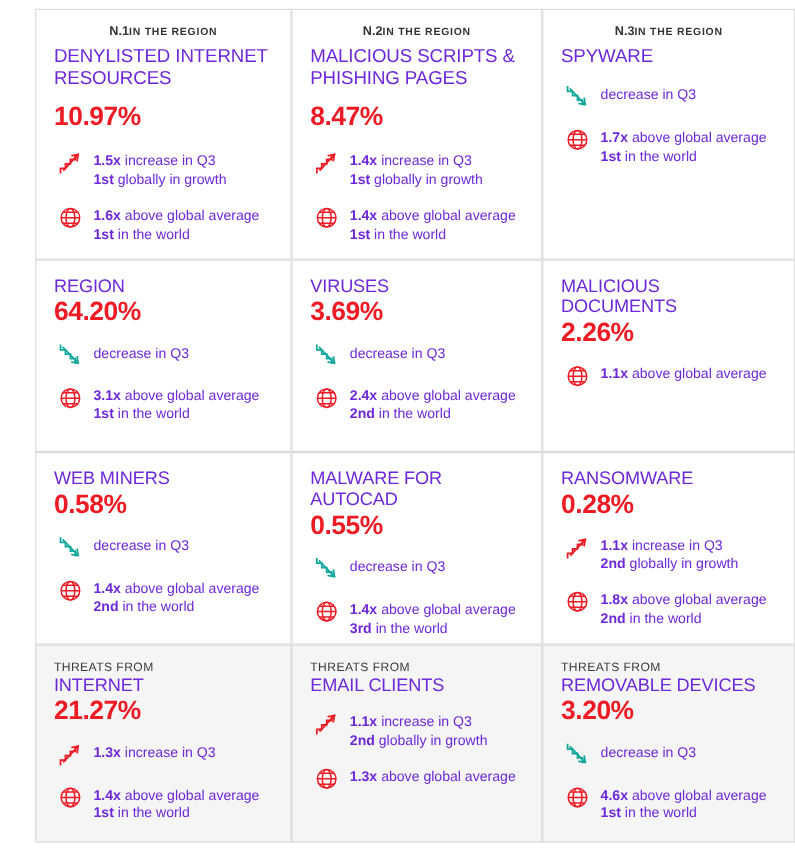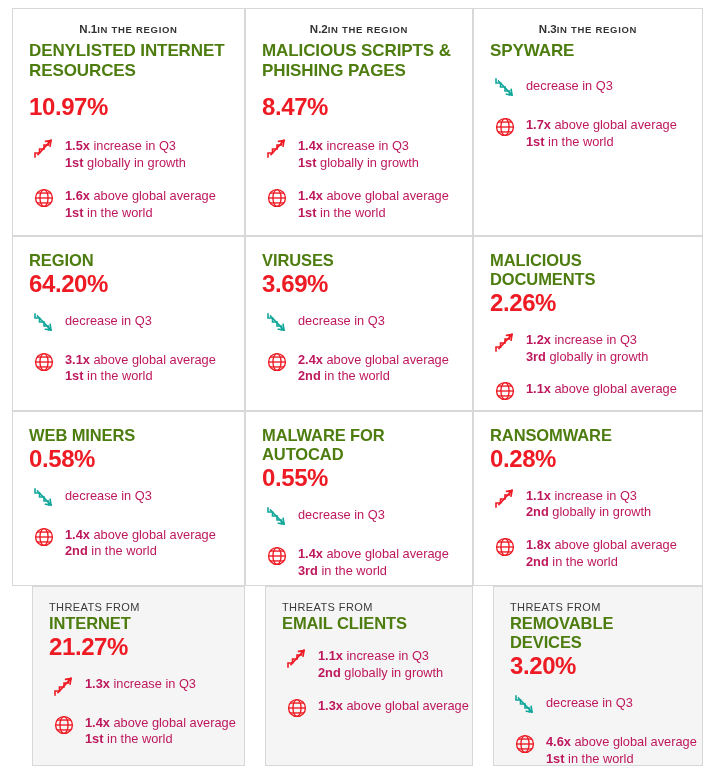--- a/index.html
+++ b/index.html
@@ -4,34 +4,34 @@
 <style>
   * { box-sizing: border-box; margin: 0; padding: 0; }
   html, body {
     width: 723px; height: 774px;
     background: #ffffff;
     font-family: "Liberation Sans", sans-serif;
     overflow: hidden;
   }
   #grid {
     position: absolute;
-    left: 12px; top: 8px;
+    left: 32px; top: 8px;
     width: 691px; height: 612px;
     display: grid;
     grid-template-columns: 233px 228px 230px;
     grid-template-rows: 228px 175px 175px 180px;
   }
   .cell {
     border: 1px solid #d8d8d8;
     background: #ffffff;
     padding: 14px 16px 8px 16px;
     position: relative;
     overflow: hidden;
   }
-  .cell.shaded { background: #f5f5f5; margin-left: 20px; }
+  .cell.shaded { background: #f5f5f5; }
 
   
   .rank {
     text-align: center;
     font-size: 10.5px;
     letter-spacing: 0.5px;
     color: #333333;
     margin-bottom: 6px;
     white-space: nowrap;
   }
@@ -41,23 +41,23 @@
   
   .eyebrow {
     font-size: 11px;
     letter-spacing: 0.4px;
     color: #3a3a3a;
     margin-bottom: 1px;
   }
 
   
   .title {
-    color: #4d7c0f;
+    color: #6d28d9;
     font-size: 16.5px;
-    font-weight: 700;
+    font-weight: 400;
     line-height: 1.16;
     letter-spacing: -0.1px;
     white-space: pre-line;
   }
   .row1 .title { font-size: 17px; }
 
   
   .pct {
     color: #ee1b24;
     font-weight: 700;
@@ -81,21 +81,21 @@
     width: 30px;
     height: 26px;
     display: flex;
     align-items: center;
     justify-content: center;
     margin-right: 6px;
   }
   .stat .ico svg { display: block; }
   .stat .txt {
     font-size: 12.8px;
-    color: #be185d;
+    color: #6d28d9;
     line-height: 1.32;
     padding-top: 3px;
   }
   .stat .txt b { font-weight: 700; }
   .stat .txt .ln { display: block; white-space: nowrap; }
 </style>
 </head>
 <body>
 
 <div id="grid">
@@ -269,194 +269,181 @@
           </span>
         </div>
       </div>
     </div>
     <div class="cell row2">
       <div class="title">MALICIOUS DOCUMENTS</div>
       <div class="pct">2.26%</div>
       <div class="stats">
         <div class="stat">
           <span class="ico">
+            <svg width="22" height="22" viewBox="0 0 24 24" fill="none" stroke="#ee1b24" stroke-width="1.5">
+              <circle cx="12" cy="12" r="9.2"></circle>
+              <ellipse cx="12" cy="12" rx="4.4" ry="9.2"></ellipse>
+              <line x1="2.8" y1="12" x2="21.2" y2="12"></line>
+              <line x1="4.3" y1="6.6" x2="19.7" y2="6.6"></line>
+              <line x1="4.3" y1="17.4" x2="19.7" y2="17.4"></line>
+            </svg>
+          </span>
+          <span class="txt">
+            <span class="ln"><b>1.1x</b><span> above global average</span></span>
+          </span>
+        </div>
+      </div>
+    </div>
+    <div class="cell row3">
+      <div class="title">WEB MINERS</div>
+      <div class="pct">0.58%</div>
+      <div class="stats">
+        <div class="stat">
+          <span class="ico">
+            <svg width="24" height="24" viewBox="0 0 24 24" fill="none" stroke="#12a79b" stroke-width="1.6" stroke-linecap="square">
+              <path d="M3 3 L3 7 L7.5 7 L7.5 11 L12 11 L12 15 L16.5 15 L16.5 19"></path>
+              <path d="M5.5 5 L19 19"></path>
+              <path d="M19 19 L13.5 18.2 M19 19 L18.2 13.5"></path>
+            </svg>
+          </span>
+          <span class="txt">
+            <span class="ln"><span>decrease in Q3</span></span>
+          </span>
+        </div>
+        <div class="stat">
+          <span class="ico">
+            <svg width="22" height="22" viewBox="0 0 24 24" fill="none" stroke="#ee1b24" stroke-width="1.5">
+              <circle cx="12" cy="12" r="9.2"></circle>
+              <ellipse cx="12" cy="12" rx="4.4" ry="9.2"></ellipse>
+              <line x1="2.8" y1="12" x2="21.2" y2="12"></line>
+              <line x1="4.3" y1="6.6" x2="19.7" y2="6.6"></line>
+              <line x1="4.3" y1="17.4" x2="19.7" y2="17.4"></line>
+            </svg>
+          </span>
+          <span class="txt">
+            <span class="ln"><b>1.4x</b><span> above global average</span></span>
+            <span class="ln"><b>2nd</b><span> in the world</span></span>
+          </span>
+        </div>
+      </div>
+    </div>
+    <div class="cell row3">
+      <div class="title">MALWARE FOR AUTOCAD</div>
+      <div class="pct">0.55%</div>
+      <div class="stats">
+        <div class="stat">
+          <span class="ico">
+            <svg width="24" height="24" viewBox="0 0 24 24" fill="none" stroke="#12a79b" stroke-width="1.6" stroke-linecap="square">
+              <path d="M3 3 L3 7 L7.5 7 L7.5 11 L12 11 L12 15 L16.5 15 L16.5 19"></path>
+              <path d="M5.5 5 L19 19"></path>
+              <path d="M19 19 L13.5 18.2 M19 19 L18.2 13.5"></path>
+            </svg>
+          </span>
+          <span class="txt">
+            <span class="ln"><span>decrease in Q3</span></span>
+          </span>
+        </div>
+        <div class="stat">
+          <span class="ico">
+            <svg width="22" height="22" viewBox="0 0 24 24" fill="none" stroke="#ee1b24" stroke-width="1.5">
+              <circle cx="12" cy="12" r="9.2"></circle>
+              <ellipse cx="12" cy="12" rx="4.4" ry="9.2"></ellipse>
+              <line x1="2.8" y1="12" x2="21.2" y2="12"></line>
+              <line x1="4.3" y1="6.6" x2="19.7" y2="6.6"></line>
+              <line x1="4.3" y1="17.4" x2="19.7" y2="17.4"></line>
+            </svg>
+          </span>
+          <span class="txt">
+            <span class="ln"><b>1.4x</b><span> above global average</span></span>
+            <span class="ln"><b>3rd</b><span> in the world</span></span>
+          </span>
+        </div>
+      </div>
+    </div>
+    <div class="cell row3">
+      <div class="title">RANSOMWARE</div>
+      <div class="pct">0.28%</div>
+      <div class="stats">
+        <div class="stat">
+          <span class="ico">
             <svg width="24" height="24" viewBox="0 0 24 24" fill="none" stroke="#ee1b24" stroke-width="1.6" stroke-linecap="square">
               <path d="M3 21 L3 17 L7.5 17 L7.5 13 L12 13 L12 9 L16.5 9 L16.5 5"></path>
               <path d="M6 18.5 L19 4.5"></path>
               <path d="M19 4.5 L13.6 5.4 M19 4.5 L18.1 10"></path>
             </svg>
           </span>
           <span class="txt">
-            <span class="ln"><b>1.2x</b><span> increase in Q3</span></span>
-            <span class="ln"><b>3rd</b><span> globally in growth</span></span>
-          </span>
-        </div>
-        <div class="stat">
-          <span class="ico">
-            <svg width="22" height="22" viewBox="0 0 24 24" fill="none" stroke="#ee1b24" stroke-width="1.5">
-              <circle cx="12" cy="12" r="9.2"></circle>
-              <ellipse cx="12" cy="12" rx="4.4" ry="9.2"></ellipse>
-              <line x1="2.8" y1="12" x2="21.2" y2="12"></line>
-              <line x1="4.3" y1="6.6" x2="19.7" y2="6.6"></line>
-              <line x1="4.3" y1="17.4" x2="19.7" y2="17.4"></line>
-            </svg>
-          </span>
-          <span class="txt">
-            <span class="ln"><b>1.1x</b><span> above global average</span></span>
-          </span>
-        </div>
-      </div>
-    </div>
-    <div class="cell row3">
-      <div class="title">WEB MINERS</div>
-      <div class="pct">0.58%</div>
-      <div class="stats">
-        <div class="stat">
-          <span class="ico">
-            <svg width="24" height="24" viewBox="0 0 24 24" fill="none" stroke="#12a79b" stroke-width="1.6" stroke-linecap="square">
-              <path d="M3 3 L3 7 L7.5 7 L7.5 11 L12 11 L12 15 L16.5 15 L16.5 19"></path>
-              <path d="M5.5 5 L19 19"></path>
-              <path d="M19 19 L13.5 18.2 M19 19 L18.2 13.5"></path>
-            </svg>
-          </span>
-          <span class="txt">
-            <span class="ln"><span>decrease in Q3</span></span>
-          </span>
-        </div>
-        <div class="stat">
-          <span class="ico">
-            <svg width="22" height="22" viewBox="0 0 24 24" fill="none" stroke="#ee1b24" stroke-width="1.5">
-              <circle cx="12" cy="12" r="9.2"></circle>
-              <ellipse cx="12" cy="12" rx="4.4" ry="9.2"></ellipse>
-              <line x1="2.8" y1="12" x2="21.2" y2="12"></line>
-              <line x1="4.3" y1="6.6" x2="19.7" y2="6.6"></line>
-              <line x1="4.3" y1="17.4" x2="19.7" y2="17.4"></line>
-            </svg>
-          </span>
-          <span class="txt">
-            <span class="ln"><b>1.4x</b><span> above global average</span></span>
+            <span class="ln"><b>1.1x</b><span> increase in Q3</span></span>
+            <span class="ln"><b>2nd</b><span> globally in growth</span></span>
+          </span>
+        </div>
+        <div class="stat">
+          <span class="ico">
+            <svg width="22" height="22" viewBox="0 0 24 24" fill="none" stroke="#ee1b24" stroke-width="1.5">
+              <circle cx="12" cy="12" r="9.2"></circle>
+              <ellipse cx="12" cy="12" rx="4.4" ry="9.2"></ellipse>
+              <line x1="2.8" y1="12" x2="21.2" y2="12"></line>
+              <line x1="4.3" y1="6.6" x2="19.7" y2="6.6"></line>
+              <line x1="4.3" y1="17.4" x2="19.7" y2="17.4"></line>
+            </svg>
+          </span>
+          <span class="txt">
+            <span class="ln"><b>1.8x</b><span> above global average</span></span>
             <span class="ln"><b>2nd</b><span> in the world</span></span>
           </span>
         </div>
       </div>
     </div>
-    <div class="cell row3">
-      <div class="title">MALWARE FOR AUTOCAD</div>
-      <div class="pct">0.55%</div>
-      <div class="stats">
-        <div class="stat">
-          <span class="ico">
-            <svg width="24" height="24" viewBox="0 0 24 24" fill="none" stroke="#12a79b" stroke-width="1.6" stroke-linecap="square">
-              <path d="M3 3 L3 7 L7.5 7 L7.5 11 L12 11 L12 15 L16.5 15 L16.5 19"></path>
-              <path d="M5.5 5 L19 19"></path>
-              <path d="M19 19 L13.5 18.2 M19 19 L18.2 13.5"></path>
-            </svg>
-          </span>
-          <span class="txt">
-            <span class="ln"><span>decrease in Q3</span></span>
-          </span>
-        </div>
-        <div class="stat">
-          <span class="ico">
-            <svg width="22" height="22" viewBox="0 0 24 24" fill="none" stroke="#ee1b24" stroke-width="1.5">
-              <circle cx="12" cy="12" r="9.2"></circle>
-              <ellipse cx="12" cy="12" rx="4.4" ry="9.2"></ellipse>
-              <line x1="2.8" y1="12" x2="21.2" y2="12"></line>
-              <line x1="4.3" y1="6.6" x2="19.7" y2="6.6"></line>
-              <line x1="4.3" y1="17.4" x2="19.7" y2="17.4"></line>
-            </svg>
-          </span>
-          <span class="txt">
-            <span class="ln"><b>1.4x</b><span> above global average</span></span>
-            <span class="ln"><b>3rd</b><span> in the world</span></span>
-          </span>
-        </div>
-      </div>
-    </div>
-    <div class="cell row3">
-      <div class="title">RANSOMWARE</div>
-      <div class="pct">0.28%</div>
+    <div class="cell row4 shaded">
+      <div class="eyebrow">THREATS FROM</div>
+      <div class="title">INTERNET</div>
+      <div class="pct">21.27%</div>
       <div class="stats">
         <div class="stat">
           <span class="ico">
             <svg width="24" height="24" viewBox="0 0 24 24" fill="none" stroke="#ee1b24" stroke-width="1.6" stroke-linecap="square">
               <path d="M3 21 L3 17 L7.5 17 L7.5 13 L12 13 L12 9 L16.5 9 L16.5 5"></path>
               <path d="M6 18.5 L19 4.5"></path>
               <path d="M19 4.5 L13.6 5.4 M19 4.5 L18.1 10"></path>
             </svg>
           </span>
           <span class="txt">
-            <span class="ln"><b>1.1x</b><span> increase in Q3</span></span>
-            <span class="ln"><b>2nd</b><span> globally in growth</span></span>
-          </span>
-        </div>
-        <div class="stat">
-          <span class="ico">
-            <svg width="22" height="22" viewBox="0 0 24 24" fill="none" stroke="#ee1b24" stroke-width="1.5">
-              <circle cx="12" cy="12" r="9.2"></circle>
-              <ellipse cx="12" cy="12" rx="4.4" ry="9.2"></ellipse>
-              <line x1="2.8" y1="12" x2="21.2" y2="12"></line>
-              <line x1="4.3" y1="6.6" x2="19.7" y2="6.6"></line>
-              <line x1="4.3" y1="17.4" x2="19.7" y2="17.4"></line>
-            </svg>
-          </span>
-          <span class="txt">
-            <span class="ln"><b>1.8x</b><span> above global average</span></span>
-            <span class="ln"><b>2nd</b><span> in the world</span></span>
+            <span class="ln"><b>1.3x</b><span> increase in Q3</span></span>
+          </span>
+        </div>
+        <div class="stat">
+          <span class="ico">
+            <svg width="22" height="22" viewBox="0 0 24 24" fill="none" stroke="#ee1b24" stroke-width="1.5">
+              <circle cx="12" cy="12" r="9.2"></circle>
+              <ellipse cx="12" cy="12" rx="4.4" ry="9.2"></ellipse>
+              <line x1="2.8" y1="12" x2="21.2" y2="12"></line>
+              <line x1="4.3" y1="6.6" x2="19.7" y2="6.6"></line>
+              <line x1="4.3" y1="17.4" x2="19.7" y2="17.4"></line>
+            </svg>
+          </span>
+          <span class="txt">
+            <span class="ln"><b>1.4x</b><span> above global average</span></span>
+            <span class="ln"><b>1st</b><span> in the world</span></span>
           </span>
         </div>
       </div>
     </div>
     <div class="cell row4 shaded">
       <div class="eyebrow">THREATS FROM</div>
-      <div class="title">INTERNET</div>
-      <div class="pct">21.27%</div>
+      <div class="title">EMAIL CLIENTS</div>
       <div class="stats">
         <div class="stat">
           <span class="ico">
             <svg width="24" height="24" viewBox="0 0 24 24" fill="none" stroke="#ee1b24" stroke-width="1.6" stroke-linecap="square">
               <path d="M3 21 L3 17 L7.5 17 L7.5 13 L12 13 L12 9 L16.5 9 L16.5 5"></path>
               <path d="M6 18.5 L19 4.5"></path>
               <path d="M19 4.5 L13.6 5.4 M19 4.5 L18.1 10"></path>
             </svg>
           </span>
           <span class="txt">
-            <span class="ln"><b>1.3x</b><span> increase in Q3</span></span>
-          </span>
-        </div>
-        <div class="stat">
-          <span class="ico">
-            <svg width="22" height="22" viewBox="0 0 24 24" fill="none" stroke="#ee1b24" stroke-width="1.5">
-              <circle cx="12" cy="12" r="9.2"></circle>
-              <ellipse cx="12" cy="12" rx="4.4" ry="9.2"></ellipse>
-              <line x1="2.8" y1="12" x2="21.2" y2="12"></line>
-              <line x1="4.3" y1="6.6" x2="19.7" y2="6.6"></line>
-              <line x1="4.3" y1="17.4" x2="19.7" y2="17.4"></line>
-            </svg>
-          </span>
-          <span class="txt">
-            <span class="ln"><b>1.4x</b><span> above global average</span></span>
-            <span class="ln"><b>1st</b><span> in the world</span></span>
-          </span>
-        </div>
-      </div>
-    </div>
-    <div class="cell row4 shaded">
-      <div class="eyebrow">THREATS FROM</div>
-      <div class="title">EMAIL CLIENTS</div>
-      <div class="stats">
-        <div class="stat">
-          <span class="ico">
-            <svg width="24" height="24" viewBox="0 0 24 24" fill="none" stroke="#ee1b24" stroke-width="1.6" stroke-linecap="square">
-              <path d="M3 21 L3 17 L7.5 17 L7.5 13 L12 13 L12 9 L16.5 9 L16.5 5"></path>
-              <path d="M6 18.5 L19 4.5"></path>
-              <path d="M19 4.5 L13.6 5.4 M19 4.5 L18.1 10"></path>
-            </svg>
-          </span>
-          <span class="txt">
             <span class="ln"><b>1.1x</b><span> increase in Q3</span></span>
             <span class="ln"><b>2nd</b><span> globally in growth</span></span>
           </span>
         </div>
         <div class="stat">
           <span class="ico">
             <svg width="22" height="22" viewBox="0 0 24 24" fill="none" stroke="#ee1b24" stroke-width="1.5">
               <circle cx="12" cy="12" r="9.2"></circle>
               <ellipse cx="12" cy="12" rx="4.4" ry="9.2"></ellipse>
               <line x1="2.8" y1="12" x2="21.2" y2="12"></line>

